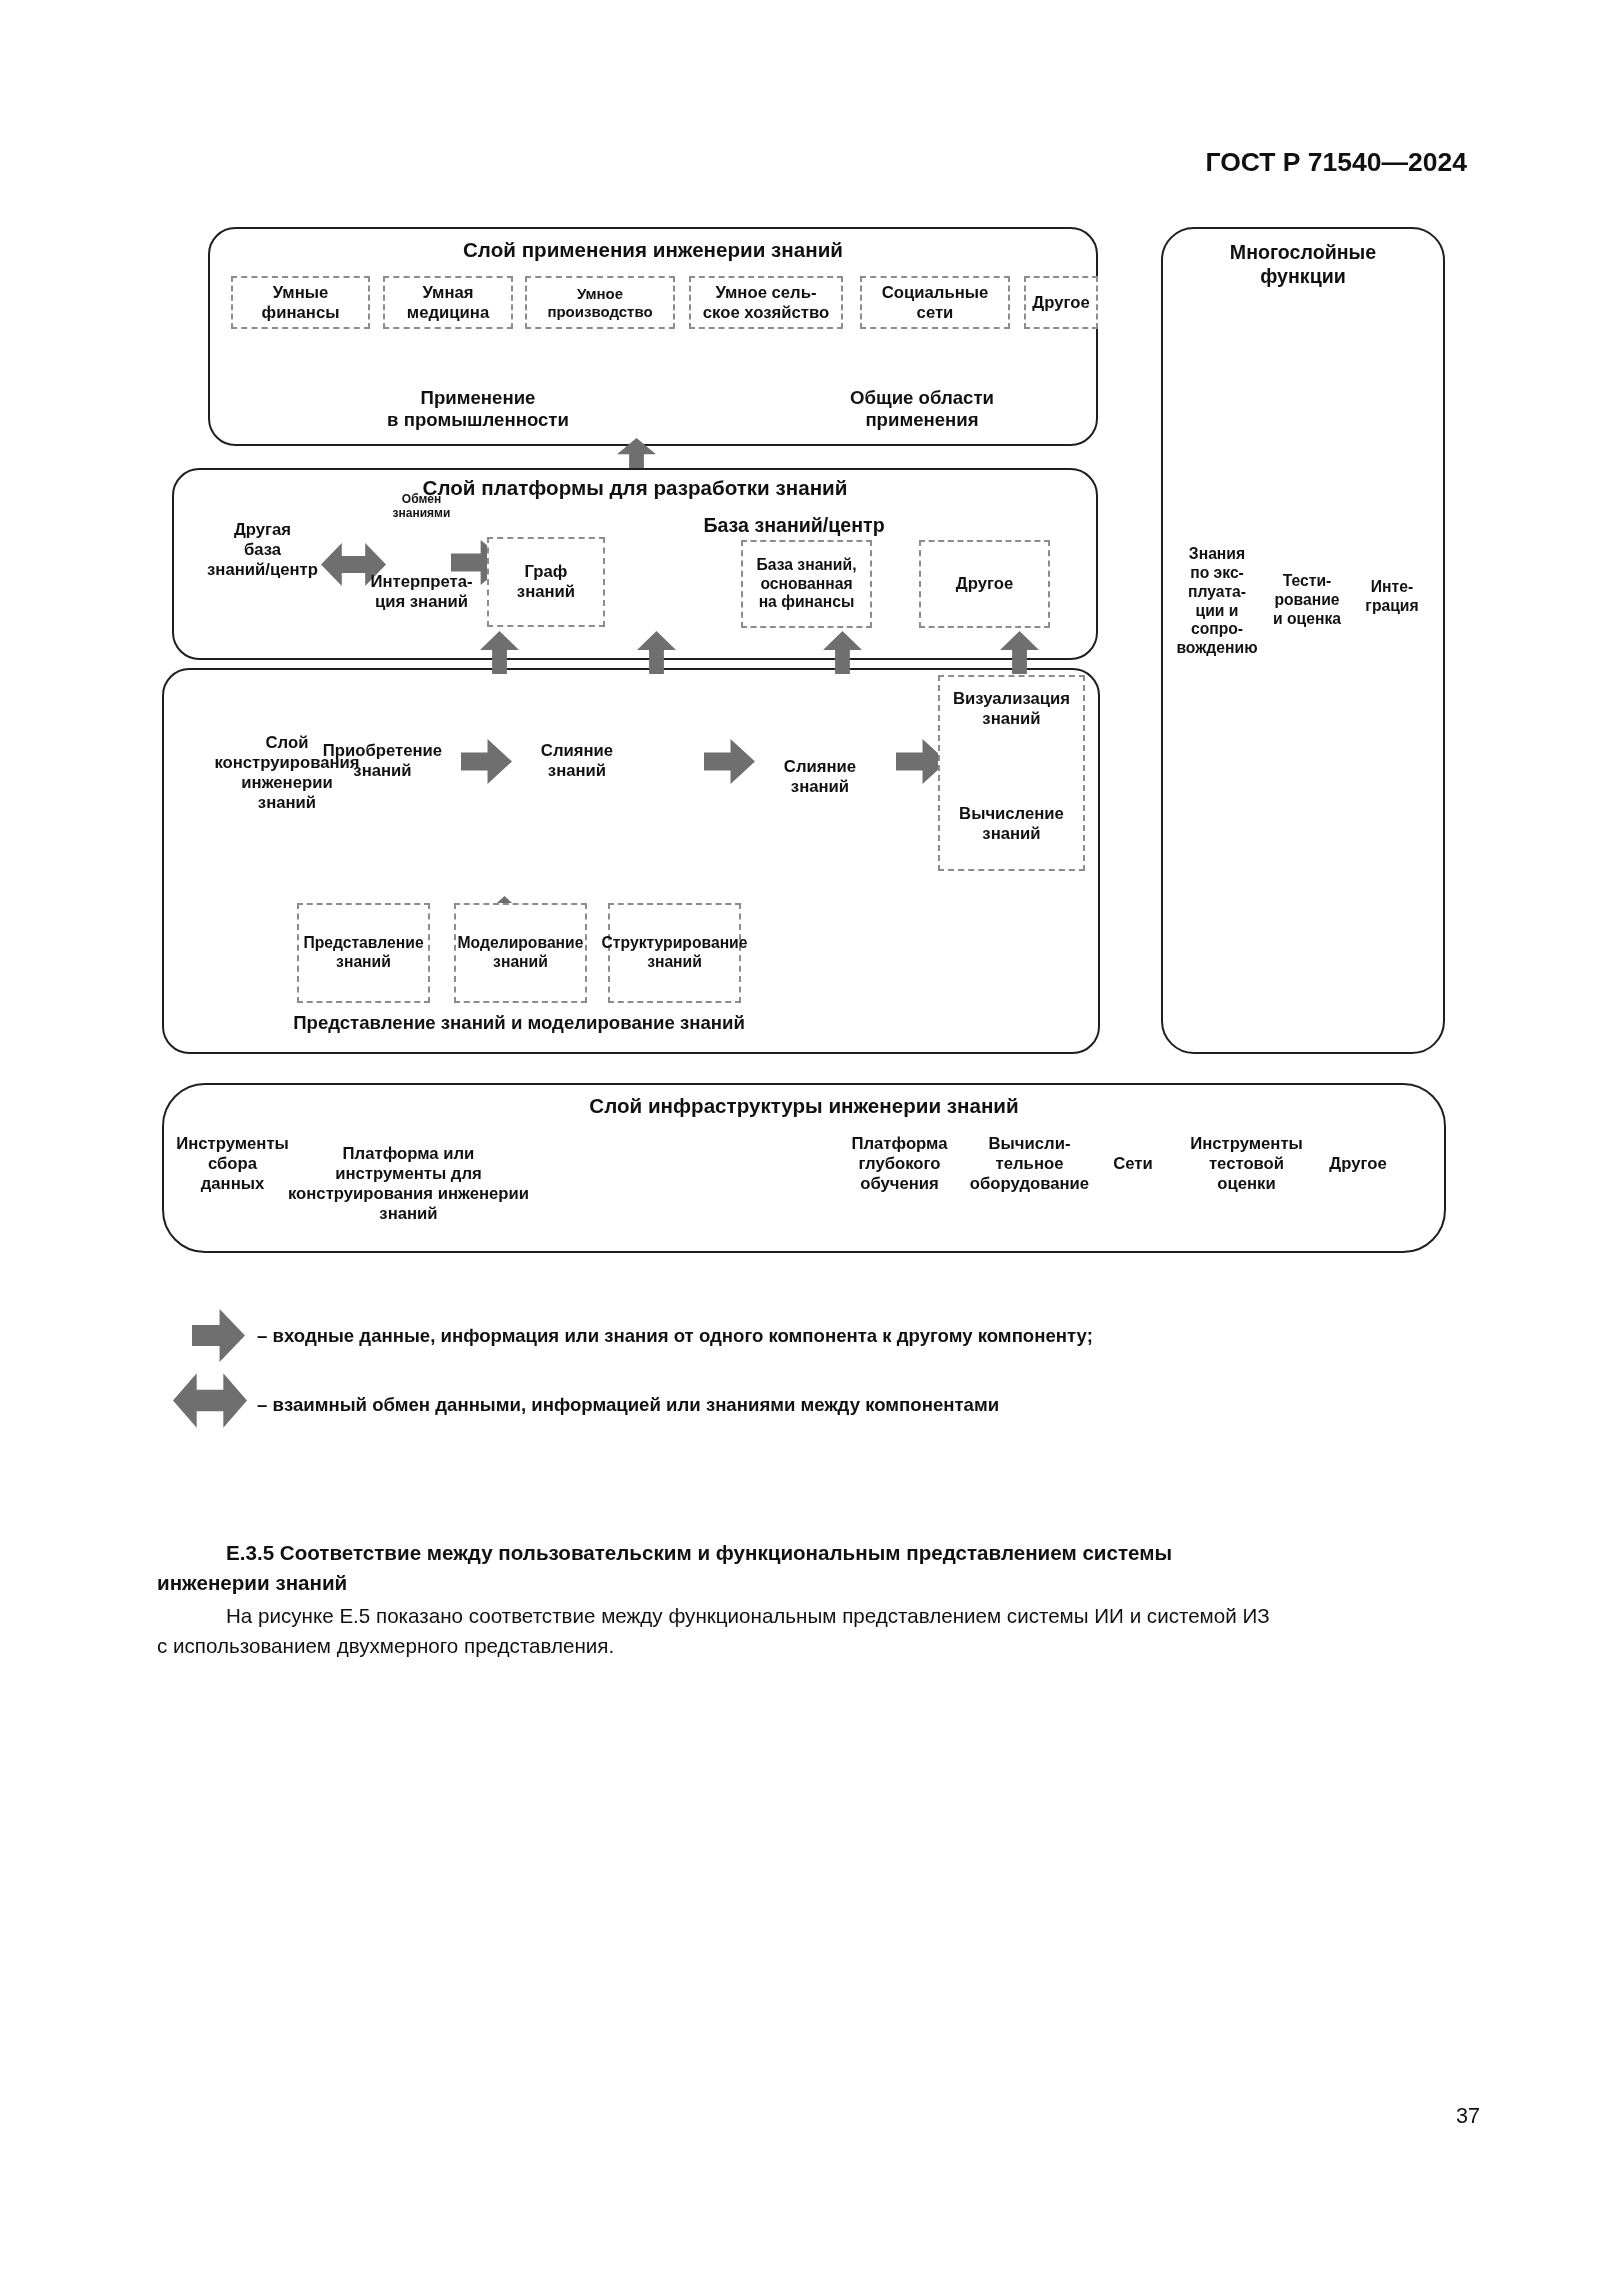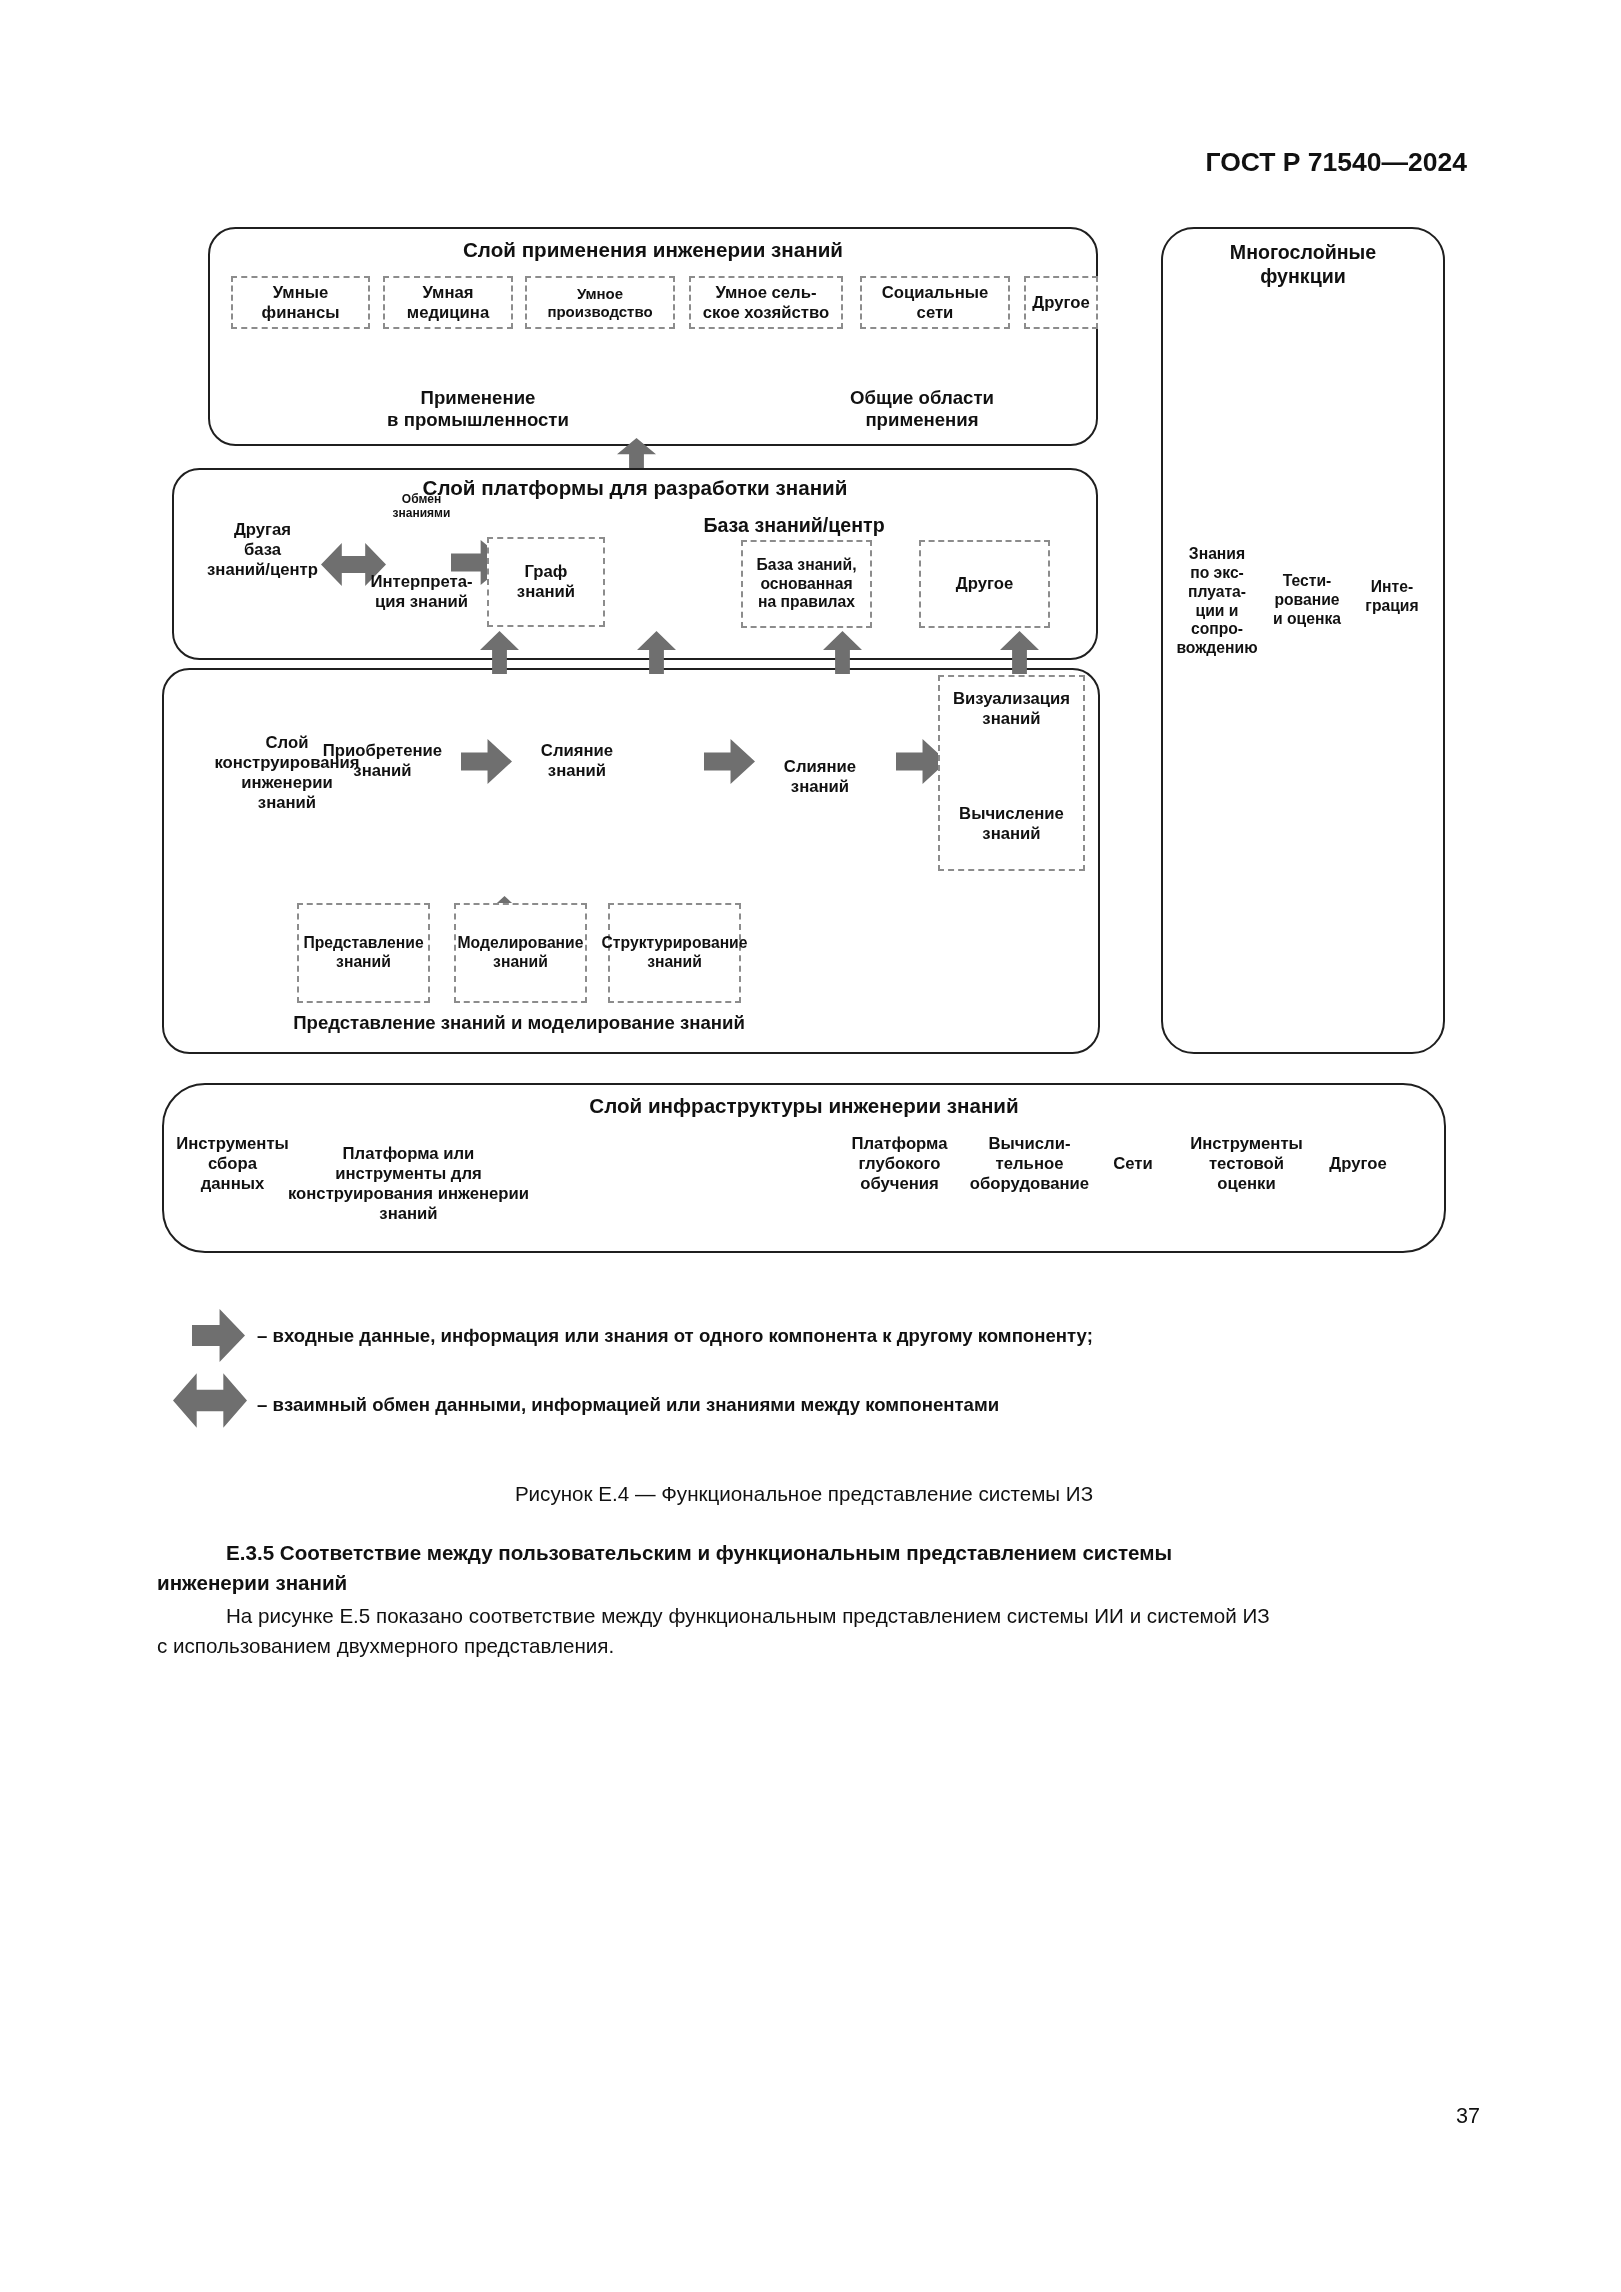--- a/index.html
+++ b/index.html
@@ -74,21 +74,21 @@
   <div class="lbl" style="left:355px;top:492px;width:133px;font-size:12px;">Обмен
 знаниями</div>
   <div class="lbl" style="left:348px;top:572px;width:147px;font-size:16.7px;">Интерпрета-
 ция знаний</div>
   <div class="arrow a-right" style="left:451px;top:540px;width:57px;height:45px;"></div>
 
   <div class="dashed" style="left:487px;top:537px;width:118px;height:90px;font-size:16.7px;">Граф
 знаний</div>
   <div class="dashed" style="left:741px;top:540px;width:131px;height:88px;font-size:15.7px;">База знаний,
 основанная
-на правилах</div>
+на финансы</div>
   <div class="dashed" style="left:919px;top:540px;width:131px;height:88px;font-size:16.7px;">Другое</div>
 
   <div class="arrow a-up" style="left:480px;top:631px;width:39px;height:43px;z-index:3;"></div>
   <div class="arrow a-up" style="left:637px;top:631px;width:39px;height:43px;z-index:3;"></div>
   <div class="arrow a-up" style="left:823px;top:631px;width:39px;height:43px;z-index:3;"></div>
   <div class="arrow a-up" style="left:1000px;top:631px;width:39px;height:43px;z-index:3;"></div>
 
   <div class="box" style="left:162px;top:668px;width:938px;height:386px;"></div>
   <div class="lbl" style="left:201px;top:733px;width:172px;font-size:16.7px;">Слой
 конструирования
@@ -153,21 +153,20 @@
   <div class="lbl" style="left:1181px;top:1134px;width:131px;font-size:16.7px;">Инструменты
 тестовой
 оценки</div>
   <div class="lbl" style="left:1316px;top:1154px;width:84px;font-size:16.7px;">Другое</div>
 
   <div class="arrow a-right" style="left:192px;top:1309px;width:53px;height:53px;"></div>
   <div class="abs" style="left:257px;top:1325px;width:1284px;font-size:18.6px;font-weight:bold;">– входные данные, информация или знания от одного компонента к другому компоненту;</div>
   <div class="arrow a-dbl" style="left:173px;top:1372px;width:74px;height:57px;"></div>
   <div class="abs" style="left:257px;top:1394px;width:1284px;font-size:18.6px;font-weight:bold;">– взаимный обмен данными, информацией или знаниями между компонентами</div>
 
-  <div class="abs" style="left:314px;top:1482px;width:980px;text-align:center;font-size:20.6px;">Рисунок Е.4 — Функциональное представление системы ИЗ</div>
 
   <div class="abs" style="left:226px;top:1541px;font-size:20.6px;font-weight:bold;">Е.3.5 Соответствие между пользовательским и функциональным представлением системы</div>
   <div class="abs" style="left:157px;top:1571px;font-size:20.6px;font-weight:bold;">инженерии знаний</div>
   <div class="abs" style="left:226px;top:1604px;font-size:20.6px;">На рисунке Е.5 показано соответствие между функциональным представлением системы ИИ и системой ИЗ</div>
   <div class="abs" style="left:157px;top:1634px;font-size:20.6px;">с использованием двухмерного представления.</div>
 
   <div class="abs" style="left:1372px;top:2103px;width:108px;text-align:right;font-size:21.6px;">37</div>
 
 </div>
 

